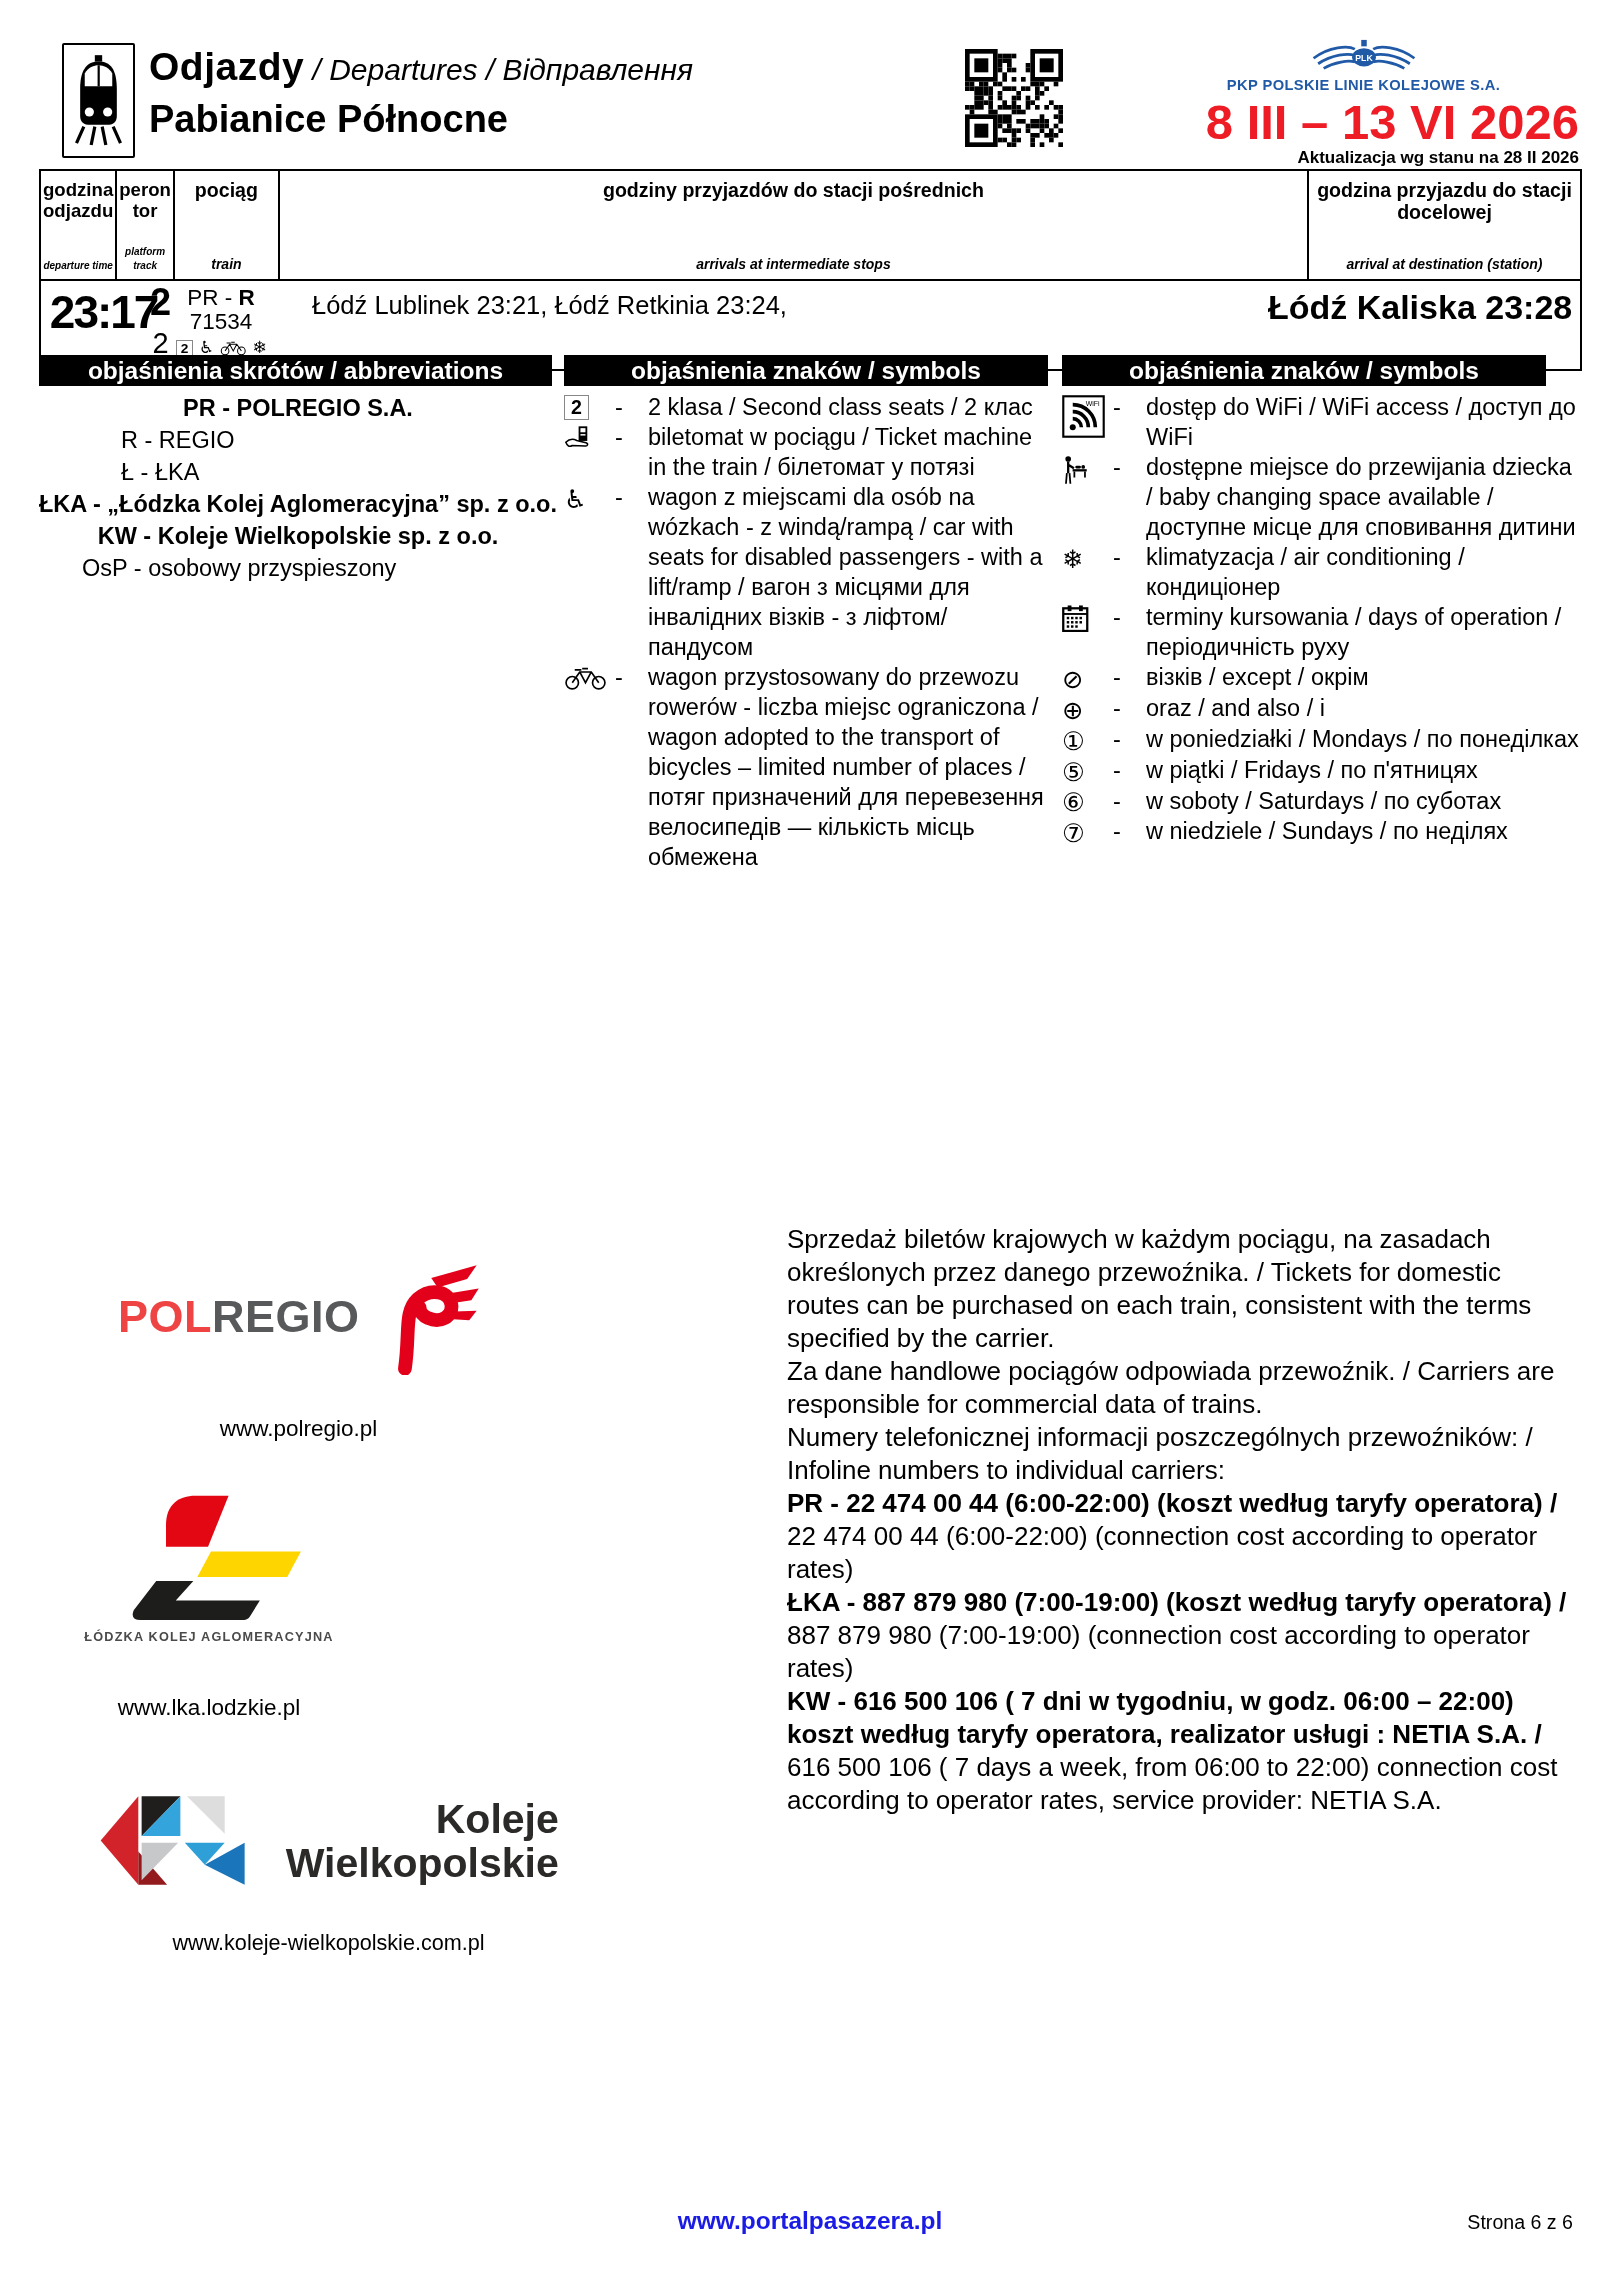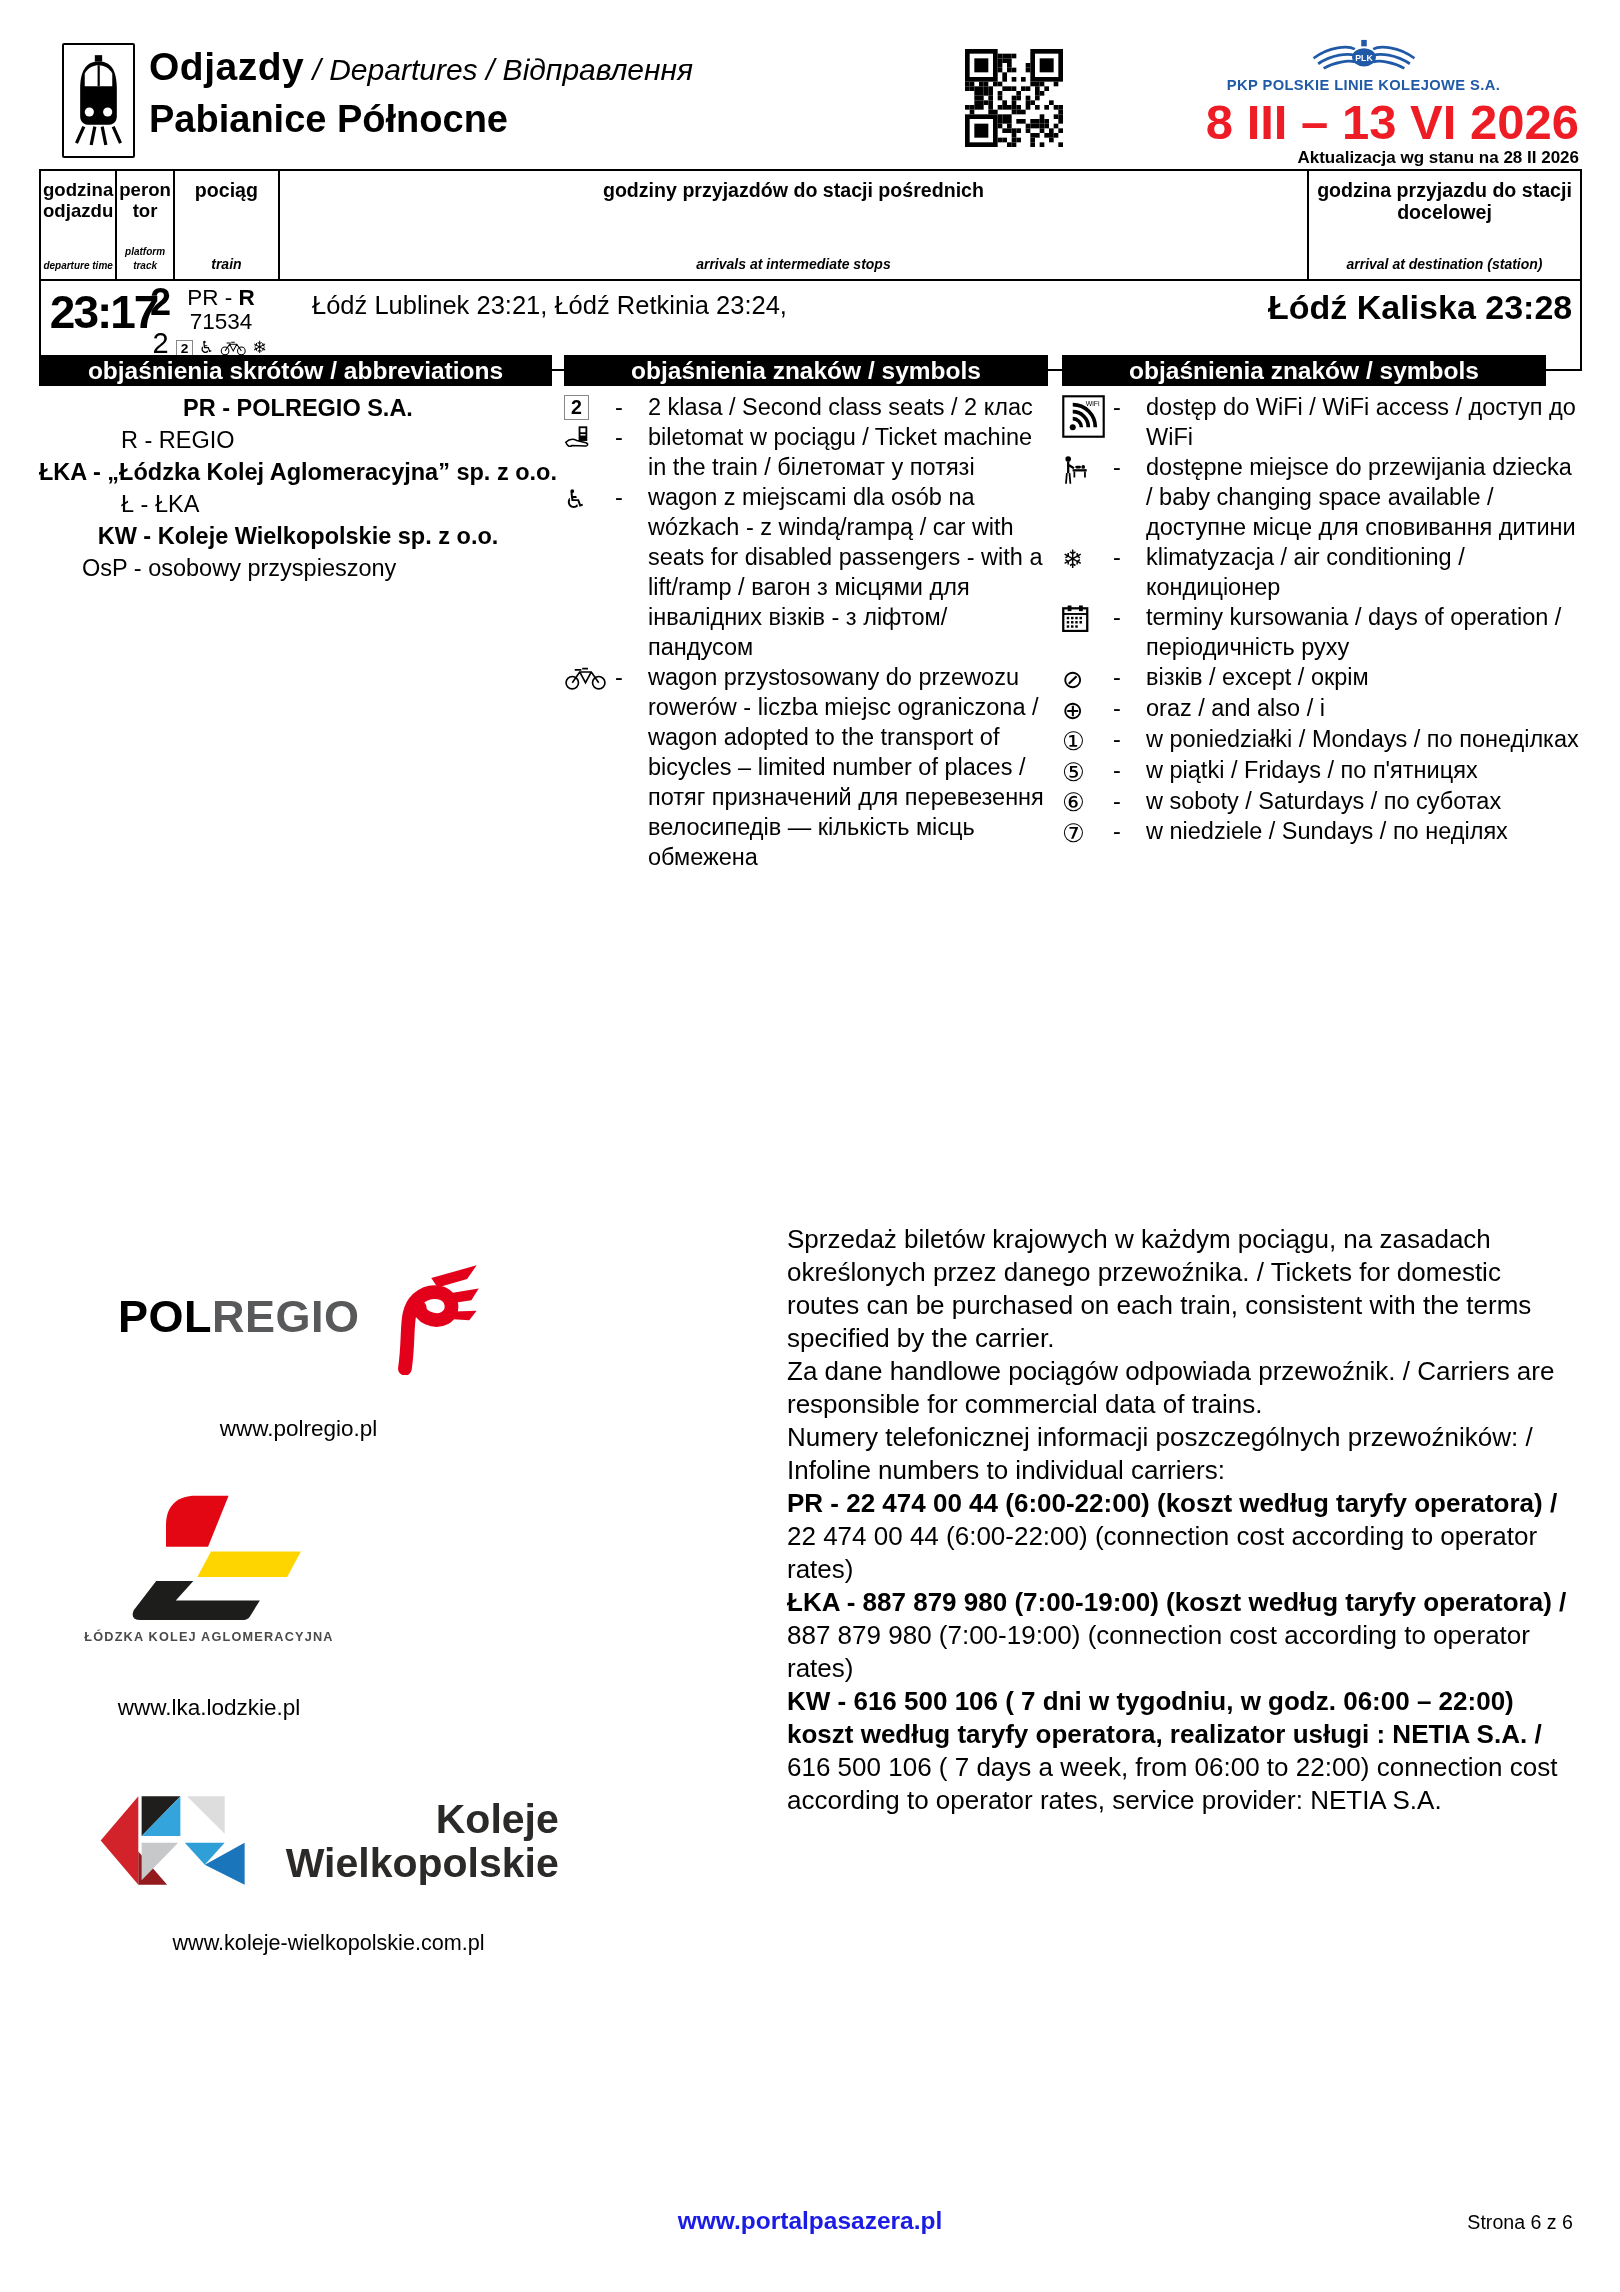--- a/index.html
+++ b/index.html
@@ -327,22 +327,22 @@
     </div>
   </div>
 
   <div class="abs bar barA">objaśnienia skrótów / abbreviations</div>
   <div class="abs bar barB">objaśnienia znaków / symbols</div>
   <div class="abs bar barC">objaśnienia znaków / symbols</div>
 
   <div class="abs colA">
       <div class="abbr-line b">PR - POLREGIO S.A.</div>
       <div class="abbr-line ind2">R - REGIO</div>
+      <div class="abbr-line ind2">Ł - ŁKA</div>
       <div class="abbr-line b">ŁKA - „Łódzka Kolej Aglomeracyjna” sp. z o.o.</div>
-      <div class="abbr-line ind2">Ł - ŁKA</div>
       <div class="abbr-line b">KW - Koleje Wielkopolskie sp. z o.o.</div>
       <div class="abbr-line ind1">OsP - osobowy przyspieszony</div>
     </div>
   <div class="abs colBw">
       <div class="sym-row">
         <span class="sym-icon">
           <span class="box2">2</span>
         </span>
         <span class="sym-dash">-</span>
         <span class="sym-text">2 klasa / Second class seats / 2 клас</span>
@@ -482,21 +482,21 @@
         <span class="sym-icon">
           <span class="u">⑦</span>
         </span>
         <span class="sym-dash">-</span>
         <span class="sym-text">w niedziele / Sundays / по неділях</span>
       </div>
     </div>
 
   <div class="abs polregio">
     <div class="pr-row">
-      <span class="pr-word"><span style="color:#000000">POL</span><span style="color:#58595B">REGIO</span></span>
+      <span class="pr-word"><span style="color:#ef4444">POL</span><span style="color:#58595B">REGIO</span></span>
       <svg width="106" height="116" viewBox="0 0 100 110">
         <path d="M30 104 C35 70 29 50 42 38 C55 27 72 31 74 43 C76 55 63 61 52 56 C47 54 44 50 44 46" fill="none" stroke="#E2001A" stroke-width="13" stroke-linecap="round"></path>
         <path d="M55 18 L98 6 L89 19 L61 27 Z" fill="#E2001A"></path>
         <path d="M64 34 L100 28 L93 39 L68 43 Z" fill="#E2001A"></path>
         <path d="M70 50 L98 49 L91 58 L72 57 Z" fill="#E2001A"></path>
       </svg>
     </div>
     <div class="pr-url">www.polregio.pl</div>
   </div>
 

